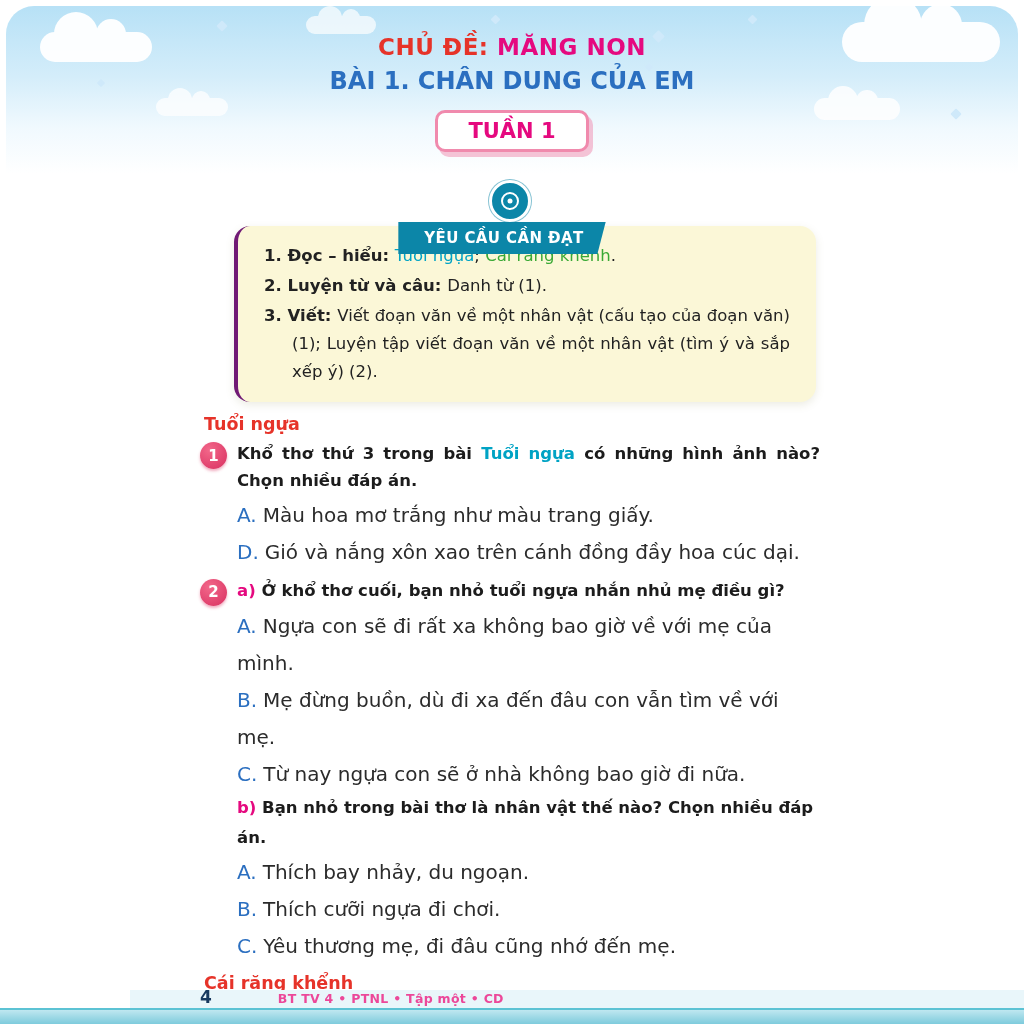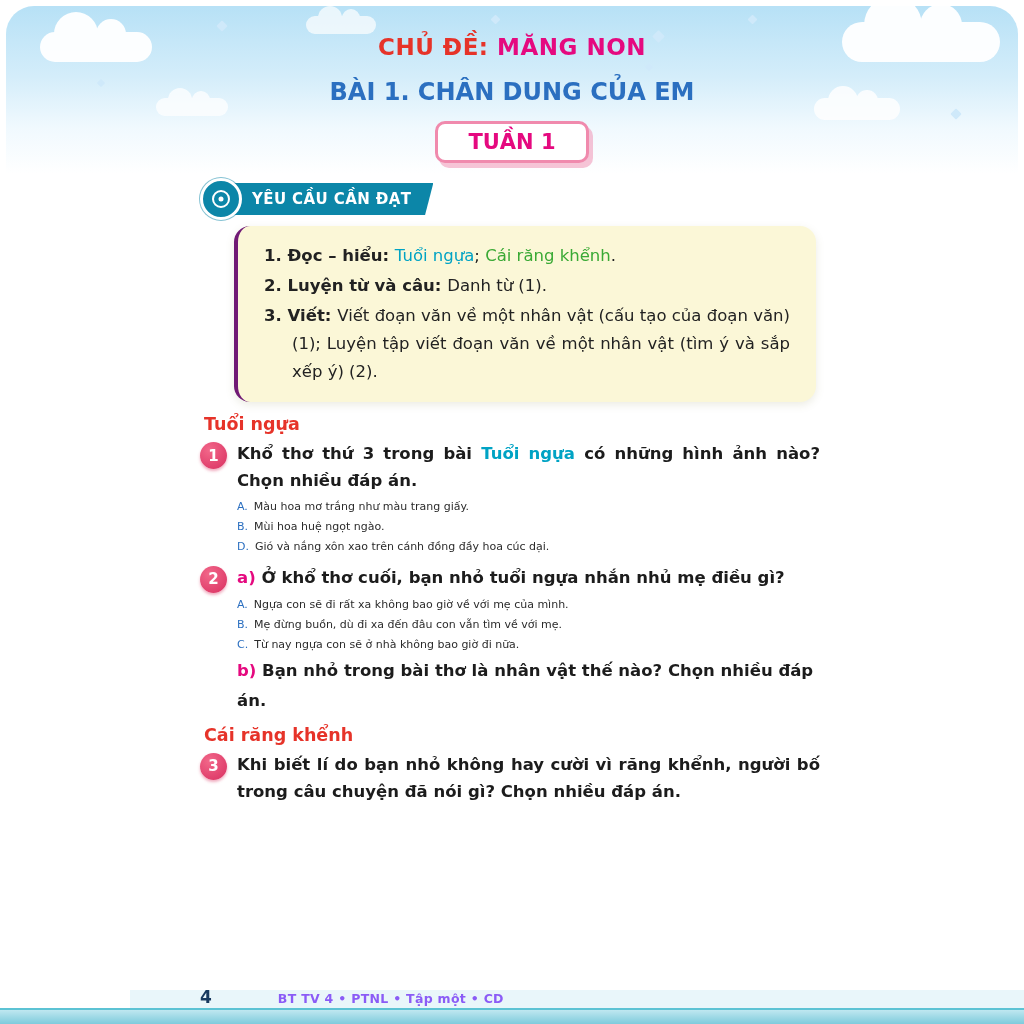--- a/index.html
+++ b/index.html
@@ -40,32 +40,32 @@
   .s2{left:486px;top:10px;width:7px;height:7px;}
   .s3{left:648px;top:26px;width:9px;height:9px;}
   .s4{right:262px;top:10px;width:7px;height:7px;}
   .s5{right:58px;top:104px;width:8px;height:8px;}
   .s6{left:92px;top:74px;width:6px;height:6px;}
   .s7{right:366px;top:58px;width:6px;height:6px;}
 
   .topic-line{padding-top:28px;font-size:23px;font-weight:bold;letter-spacing:.5px;position:relative;z-index:2;}
   .topic-label{color:#e63329;}
   .topic-name{color:#e5097f;}
-  .lesson-title{font-size:24px;font-weight:bold;color:#2b6fc0;margin-top:18px;position:relative;z-index:2;}
+  .lesson-title{font-size:24px;font-weight:bold;color:#2b6fc0;margin-top:7px;position:relative;z-index:2;}
   .week-badge{
     display:inline-block;margin-top:15px;background:#fff;
     border:3px solid #f08aad;border-radius:10px;color:#e5097f;
     font-size:21px;font-weight:bold;padding:6px 30px;
     box-shadow:4px 5px 0 rgba(240,138,173,.5);position:relative;z-index:2;
   }
 
   
   .content{position:relative;margin:6px 204px 0 200px;}
 
-  .section-badge{position:relative;display:flex;align-items:center;height:38px;margin:6px 0 0 0;}
+  .section-badge{position:relative;display:flex;align-items:center;height:38px;margin:6px 0 0 0;flex-direction:column;}
   .badge-circle{
     position:relative;z-index:2;width:36px;height:36px;border-radius:50%;
     background:#0c86a8;border:3px solid #fff;box-shadow:0 0 0 1px rgba(12,134,168,.5);
     flex:0 0 36px;
   }
   .badge-pill{
     margin-left:-16px;background:#0c86a8;color:#fff;font-weight:bold;font-size:15px;
     letter-spacing:.4px;padding:7px 22px 7px 26px;
     clip-path:polygon(0 0,100% 0,96% 100%,0 100%);
   }
@@ -92,30 +92,30 @@
   .question{display:flex;margin:6px 0 2px;}
   .qnum{
     flex:0 0 27px;width:27px;height:27px;border-radius:50%;
     background:radial-gradient(circle at 35% 30%,#f2688a,#d92f60);
     color:#fff;font-weight:bold;font-size:15px;
     display:flex;align-items:center;justify-content:center;
     box-shadow:0 2px 3px rgba(217,47,96,.4);margin-top:2px;
   }
   .qtext{margin-left:10px;font-weight:bold;font-size:16.5px;line-height:1.65;color:#1c1c1c;text-align:justify;flex:1;}
   .options{margin-left:37px;}
-  .option{font-size:11px;line-height:1.85;color:#2b2b2b;}
+  .option{font-size:20px;line-height:1.85;color:#2b2b2b;}
   .opt-letter{color:#2b6fc0;margin-right:6px;}
   .subq{margin-left:37px;font-size:16.5px;line-height:1.85;font-weight:bold;color:#1c1c1c;}
 
   
   .footer{position:absolute;left:0;right:0;bottom:0;height:46px;}
   .footer-light-band{position:absolute;left:130px;right:0;bottom:14px;height:20px;background:#e9f6fa;}
   .footer-row{position:absolute;left:200px;bottom:17px;display:flex;align-items:baseline;z-index:2;}
   .page-num{font-size:17px;font-weight:bold;color:#17395f;margin-right:66px;}
-  .credit{font-size:12.5px;font-weight:bold;color:#8b5cf6;letter-spacing:.3px;}
+  .credit{font-size:12.5px;font-weight:bold;color:#ec4899;letter-spacing:.3px;}
   .footer-strip{position:absolute;left:0;right:0;bottom:0;height:14px;
     background:linear-gradient(180deg,#bfe7f0,#7ecbdc);border-top:2px solid #5cc3d4;}
 </style>
 </head>
 <body>
 
 <div class="page">
 
   <header class="sky">
     <div class="cloud c1"></div>
@@ -166,38 +166,42 @@
     <h3 class="passage-title">Tuổi ngựa</h3>
 
     <div class="question">
       <div class="qnum">1</div>
       <div class="qtext">
         <span>Khổ thơ thứ 3 trong bài </span><span class="teal">Tuổi ngựa</span><span> có những hình ảnh nào? Chọn nhiều đáp án.</span>
       </div>
     </div>
     <div class="options">
       <div class="option"><span class="opt-letter">A.</span><span>Màu hoa mơ trắng như màu trang giấy.</span></div>
-      <div class="option"><span class="opt-letter">B.</span><span>Mùi hoa huệ ngọt ngào.</span></div>
       <div class="option"><span class="opt-letter">D.</span><span>Gió và nắng xôn xao trên cánh đồng đầy hoa cúc dại.</span></div>
     </div>
 
     <div class="question">
       <div class="qnum">2</div>
       <div class="qtext">
         <span class="pink">a)</span><span> Ở khổ thơ cuối, bạn nhỏ tuổi ngựa nhắn nhủ mẹ điều gì?</span>
       </div>
     </div>
     <div class="options">
       <div class="option"><span class="opt-letter">A.</span><span>Ngựa con sẽ đi rất xa không bao giờ về với mẹ của mình.</span></div>
       <div class="option"><span class="opt-letter">B.</span><span>Mẹ đừng buồn, dù đi xa đến đâu con vẫn tìm về với mẹ.</span></div>
       <div class="option"><span class="opt-letter">C.</span><span>Từ nay ngựa con sẽ ở nhà không bao giờ đi nữa.</span></div>
     </div>
     <div class="subq">
       <span class="pink">b)</span><span> Bạn nhỏ trong bài thơ là nhân vật thế nào? Chọn nhiều đáp án.</span>
     </div>
+    <div class="options">
+      <div class="option"><span class="opt-letter">A.</span><span>Thích bay nhảy, du ngoạn.</span></div>
+      <div class="option"><span class="opt-letter">B.</span><span>Thích cưỡi ngựa đi chơi.</span></div>
+      <div class="option"><span class="opt-letter">C.</span><span>Yêu thương mẹ, đi đâu cũng nhớ đến mẹ.</span></div>
+    </div>
 
     <h3 class="passage-title">Cái răng khểnh</h3>
 
     <div class="question">
       <div class="qnum">3</div>
       <div class="qtext">Khi biết lí do bạn nhỏ không hay cười vì răng khểnh, người bố trong câu chuyện đã nói gì? Chọn nhiều đáp án.</div>
     </div>
 
   </main>
 

